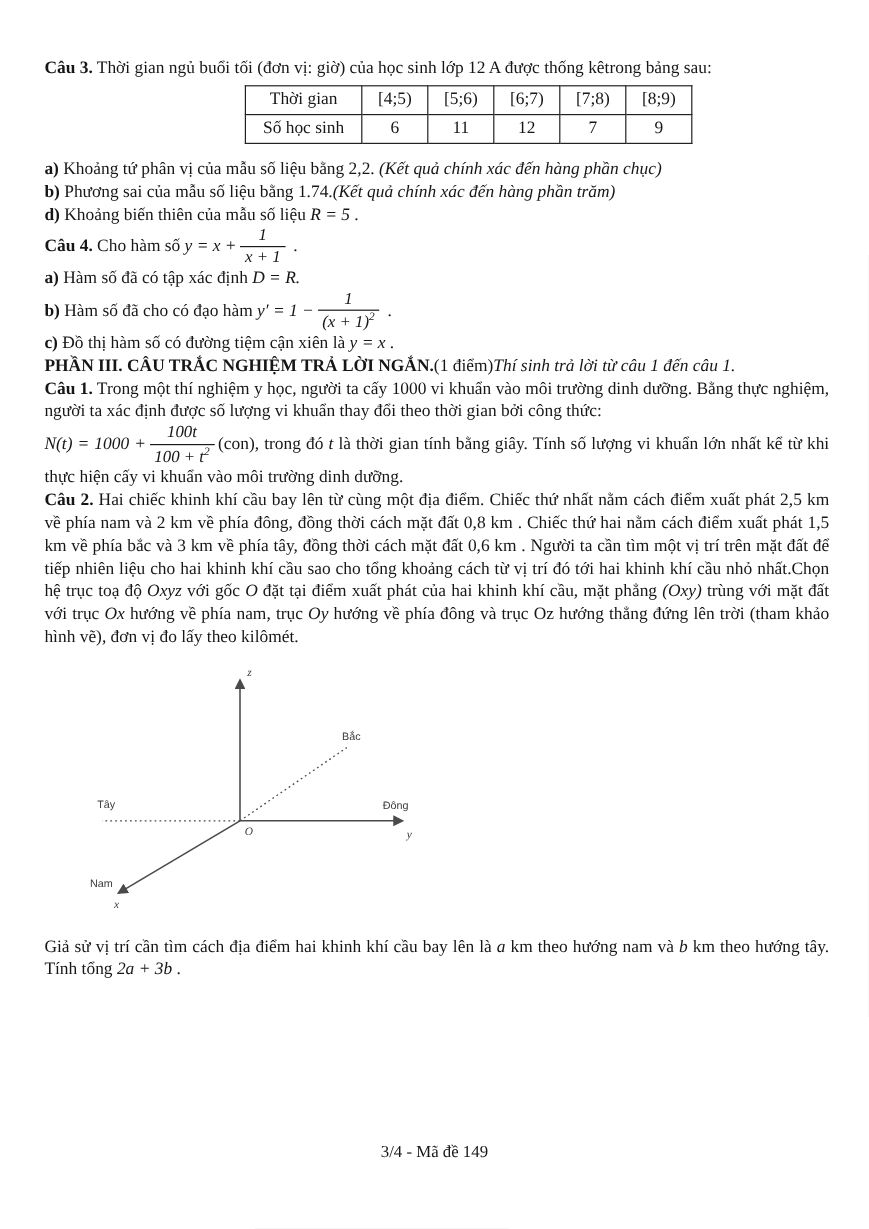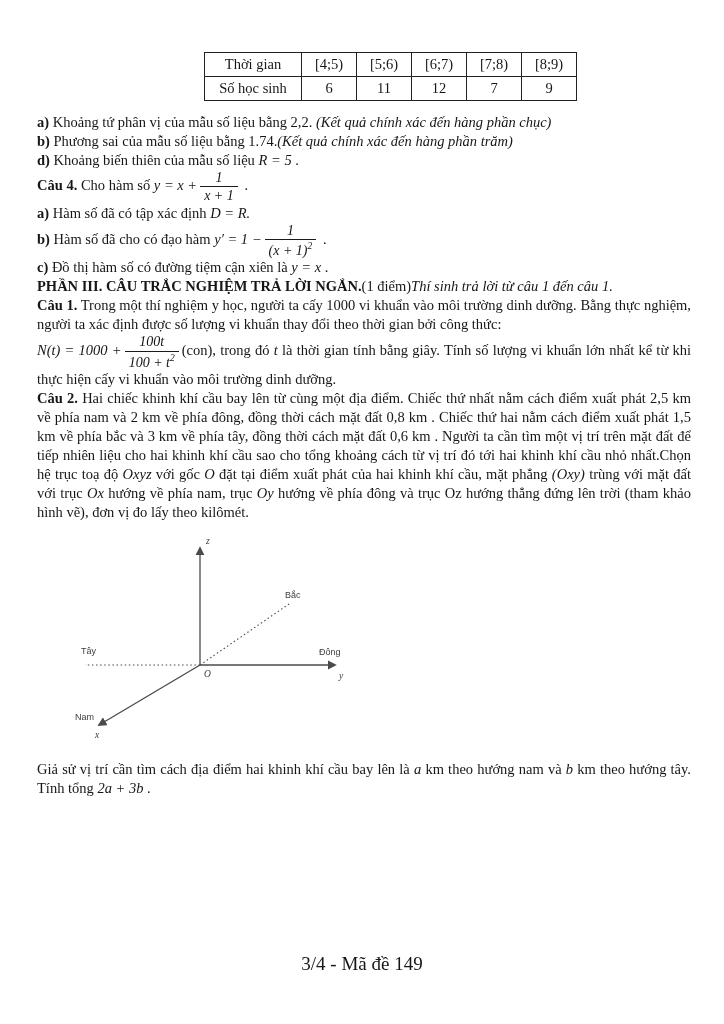--- a/index.html
+++ b/index.html
@@ -45,29 +45,32 @@
   }
   table.freq td.c0{width:86px;}
   table.freq td.ci{min-width:44px;}
   .fig{margin:6px 0 0 24px;}
   .fig text{fill:#3c3c3c;font-family:"Liberation Sans",sans-serif;font-size:9px;}
   .fig text.axvar{font-family:"Liberation Serif",serif;font-style:italic;font-size:9.5px;}
   .footer{
     position:absolute;
     left:0;right:0;top:953px;
     text-align:center;
-    font-size:19px;
+    font-size:14px;
   }
 </style>
 </head>
 <body>
 
 <div class="page">
 
   
+  <p class="para just">
+    <b class="lbl">Câu 3.</b><span> Thời gian ngủ buổi tối (đơn vị: giờ) của học sinh lớp 12 A được thống kêtrong bảng sau:</span>
+  </p>
 
   <table class="freq">
     <tbody>
         <tr>
       <td class="c0">Thời gian</td>
       <td class="ci">[4;5)</td>
       <td class="ci">[5;6)</td>
       <td class="ci">[6;7)</td>
       <td class="ci">[7;8)</td>
       <td class="ci">[8;9)</td>

